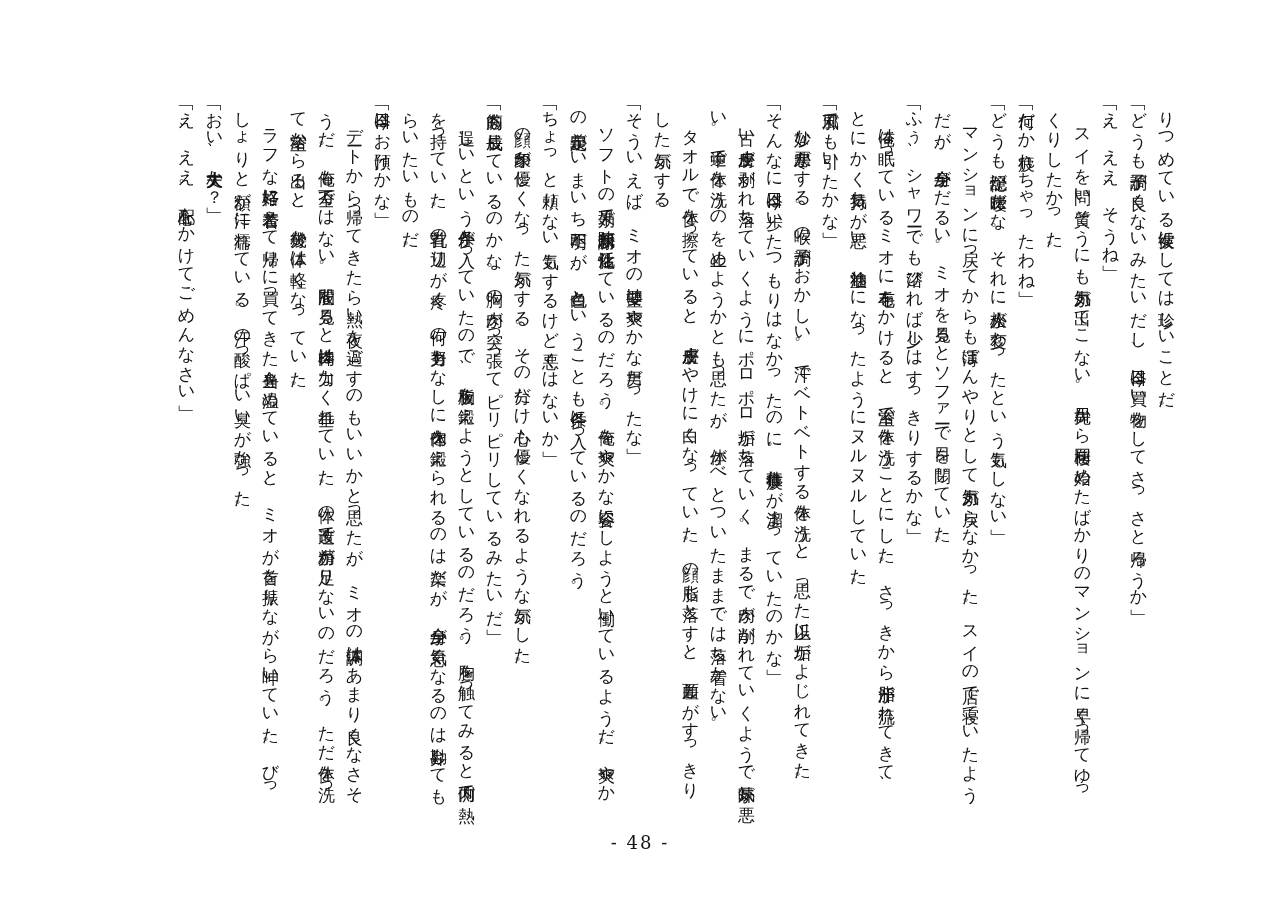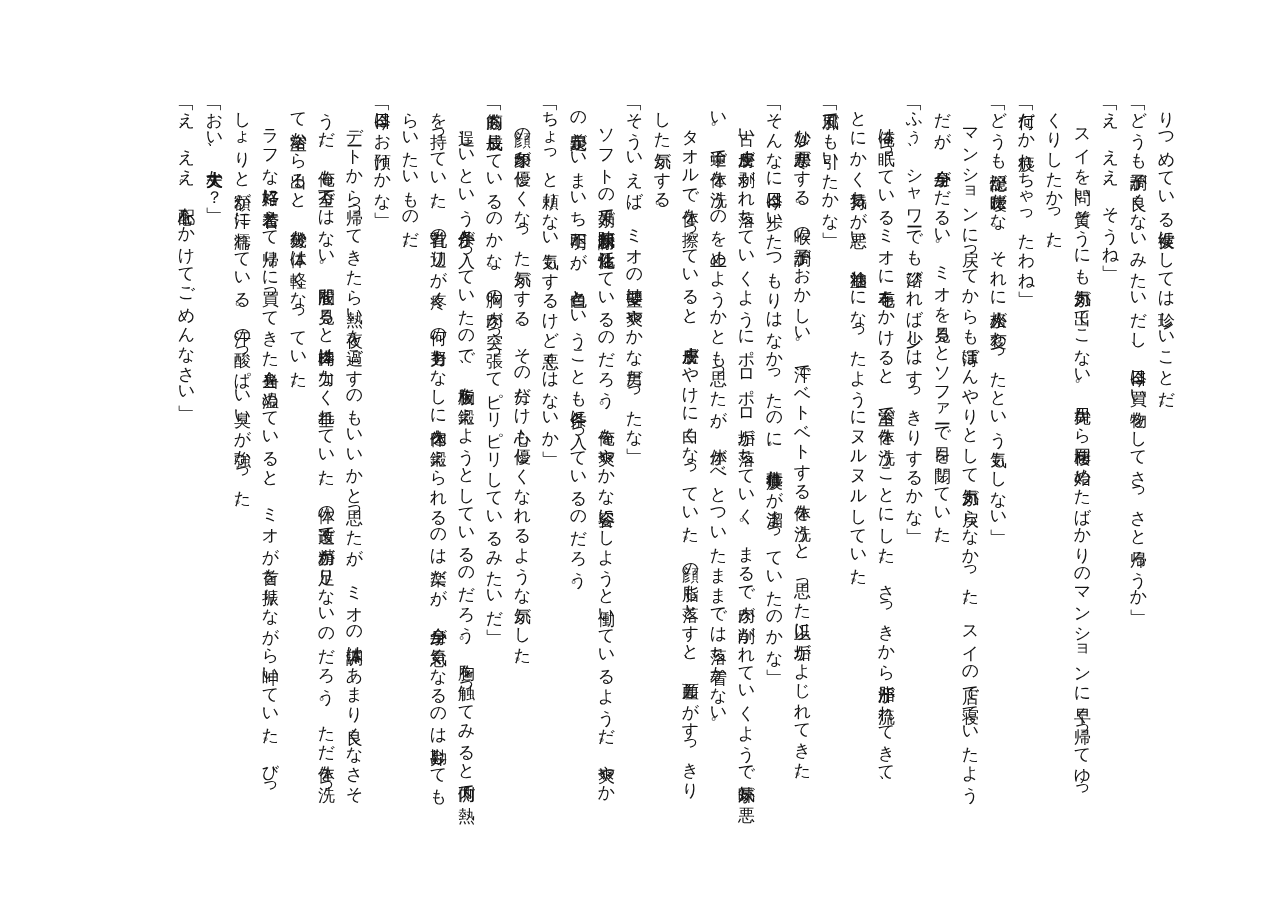--- a/index.html
+++ b/index.html
@@ -75,13 +75,14 @@
       <p class="">「ちょっと頼りない気もするけど悪くはないか」</p>
       <p class="indent">顔の印象が優しくなった気がする。その分だけ心も優しくなれるような気がした。</p>
       <p class="">「筋肉も成長しているのかな。胸の肉が突っ張ってピリピリしているみたいだ」</p>
       <p class="indent">逞しいという条件が入っていたので、胸板を鍛えようとしているのだろう。胸を触ってみると内側で熱を持っていた。乳首の辺りが疼く。何の努力もなしに肉体を鍛えられるのは楽だが、全身が気怠くなるのは勘弁してもらいたいものだ。</p>
       <p class="">「今日はお預けかな」</p>
       <p class="indent">デートから帰ってきたら熱い夜を過ごすのもいいかと思ったが、ミオの体調はあまり良くなさそうだ。俺も万全ではない。股間を見ると肉棒は力なく垂れていた。体の改造で精力が足りないのだろう。ただ体を洗って浴室から出ると、幾分か体は軽くなっていた。</p>
       <p class="indent">ラフな格好に着替えて帰りに買ってきた弁当を温めていると、ミオが首を振りながら呻いていた。びっしょりと額が汗に濡れている。汗の酸っぱい臭いが強かった。</p>
       <p class="">「おい、大丈夫か？」</p>
       <p class="">「え、ええ。心配をかけてごめんなさい」</p>
     </div>
+  <div class="page-number">- 48 -</div>
 </div>
 
 </body></html>

